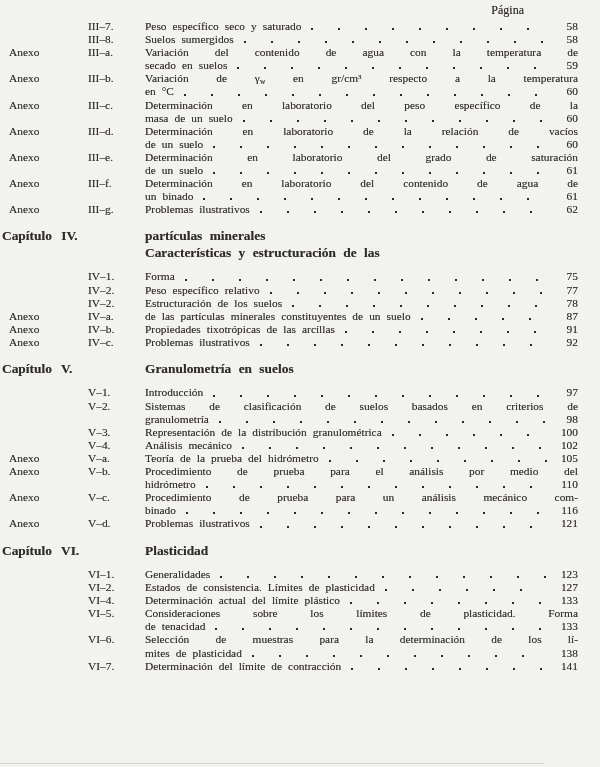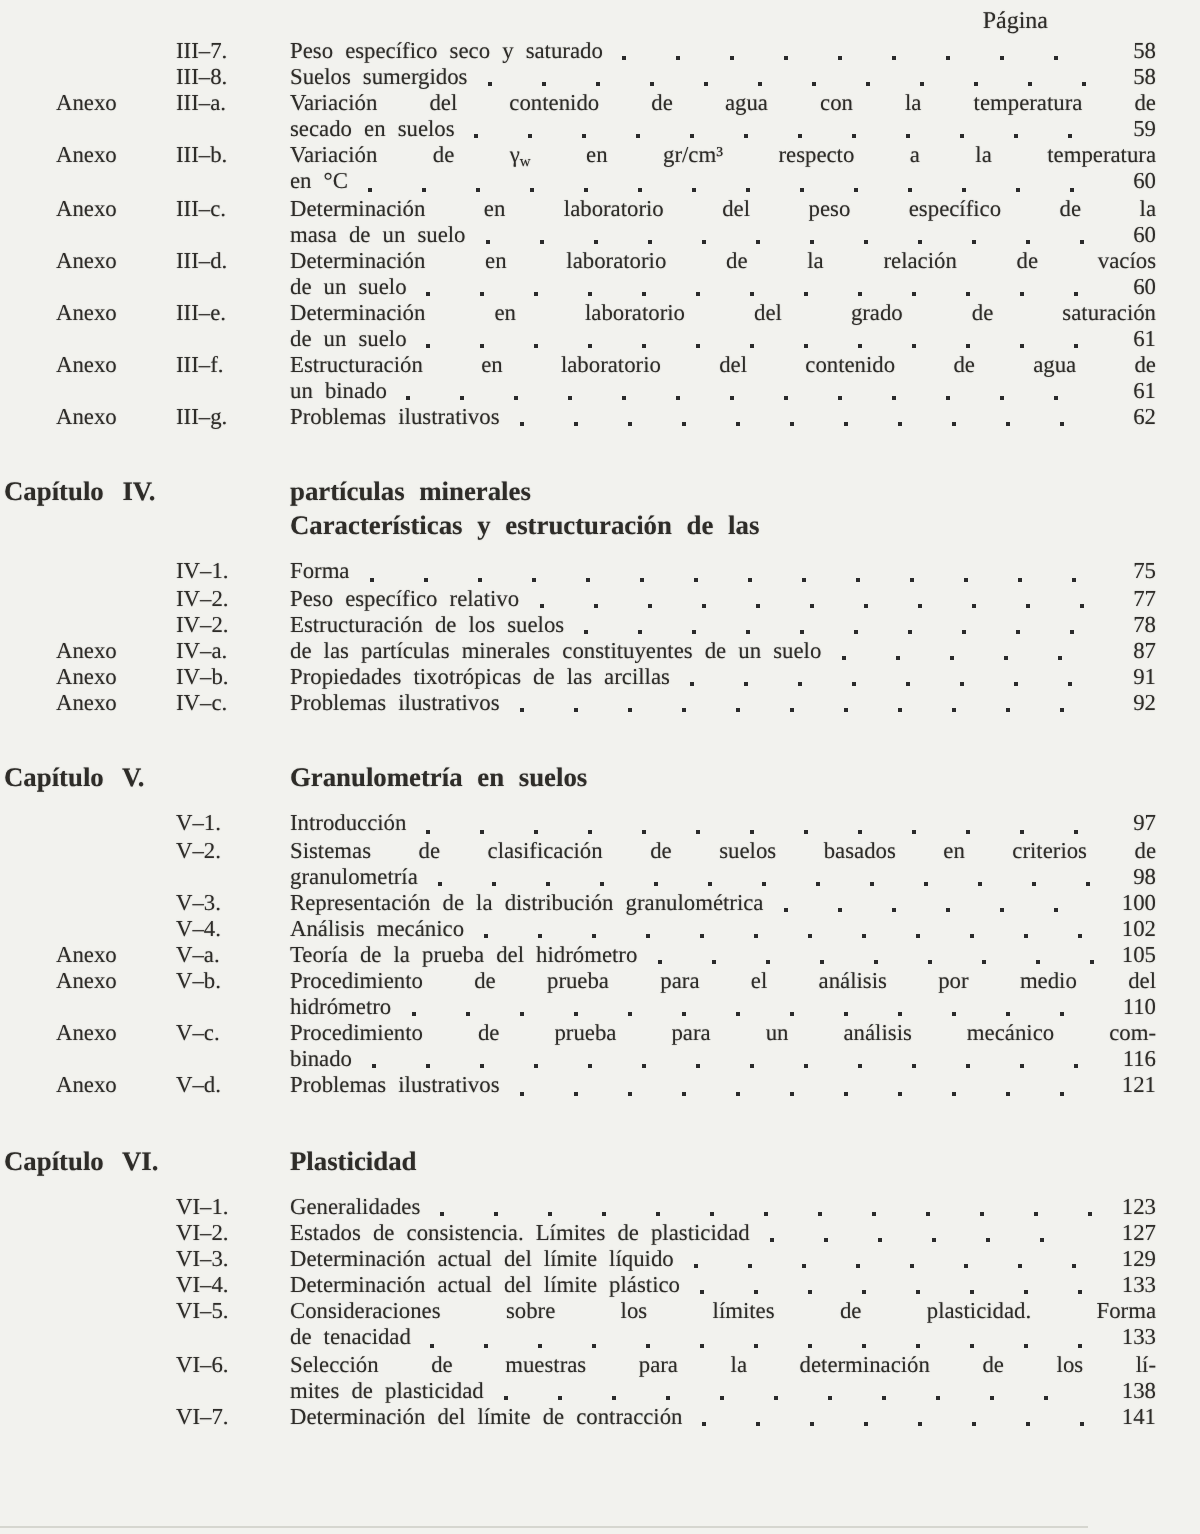--- a/index.html
+++ b/index.html
@@ -27,41 +27,41 @@
     display:grid;
     grid-template-columns:88px 57px 1fr;
     box-sizing:border-box;
     width:600px;
     padding-right:22px;
     font-size:11.4px;
     line-height:13.1px;
     text-shadow:0 0 .6px rgba(40,40,40,.45);
     font-family:Liberation Serif, serif;
   }
-  .a{padding-left:28px;}
+  .a{padding-left:9px;}
   .n{}
   .t{min-width:0;}
   .L{display:block;}
   .L.F{text-align:justify;text-align-last:justify;}
   .L.d{display:flex;align-items:flex-end;}
   .tx{word-spacing:3.2px;}
   sub.gsub{font-size:7.5px;vertical-align:-2px;line-height:0;}
   .lead{
     flex:1 1 auto;
     height:4px;
     align-self:flex-end;
     margin:0 7px 2px 9px;
     background-image:radial-gradient(1.2px 1.2px at 2px 2px,#2b2b2b 90%,rgba(0,0,0,0) 100%);
     background-size:27px 4px;
     background-repeat:repeat-x;
     background-position:0 0;
   }
   .pg{min-width:24px;text-align:right;white-space:nowrap;}
   
-  .chap{margin-top:22px;}
+  .chap{margin-top:12px;}
   .hrow{
     display:grid;
     grid-template-columns:145px 1fr;
     box-sizing:border-box;
     width:600px;
     padding-right:22px;
     font-weight:bold;
     font-size:13.4px;
     line-height:16.5px;
     text-shadow:0 0 .6px rgba(40,40,40,.45);
@@ -160,21 +160,21 @@
             <span class="tx">de un suelo</span>
             <span class="lead"></span>
             <span class="pg">61</span>
           </span>
       </span>
     </div>
     <div class="r">
       <span class="a">Anexo</span>
       <span class="n">III–f.</span>
       <span class="t">
-        <span class="L F">Estructuración en laboratorio del contenido de agua de</span>
+        <span class="L F">Determinación en laboratorio del contenido de agua de</span>
         <span class="L d">
             <span class="tx">un binado</span>
             <span class="lead"></span>
             <span class="pg">61</span>
           </span>
       </span>
     </div>
     <div class="r">
       <span class="a">Anexo</span>
       <span class="n">III–g.</span>
@@ -393,31 +393,20 @@
         <span class="t">
             <span class="L d">
               <span class="tx">Estados de consistencia. Límites de plasticidad</span>
               <span class="lead"></span>
               <span class="pg">127</span>
             </span>
           </span>
       </div>
       <div class="r">
         <span class="a"></span>
-        <span class="n">VI–3.</span>
-        <span class="t">
-            <span class="L d">
-              <span class="tx">Determinación actual del límite líquido</span>
-              <span class="lead"></span>
-              <span class="pg">129</span>
-            </span>
-          </span>
-      </div>
-      <div class="r">
-        <span class="a"></span>
         <span class="n">VI–4.</span>
         <span class="t">
             <span class="L d">
               <span class="tx">Determinación actual del límite plástico</span>
               <span class="lead"></span>
               <span class="pg">133</span>
             </span>
           </span>
       </div>
       <div class="r">

